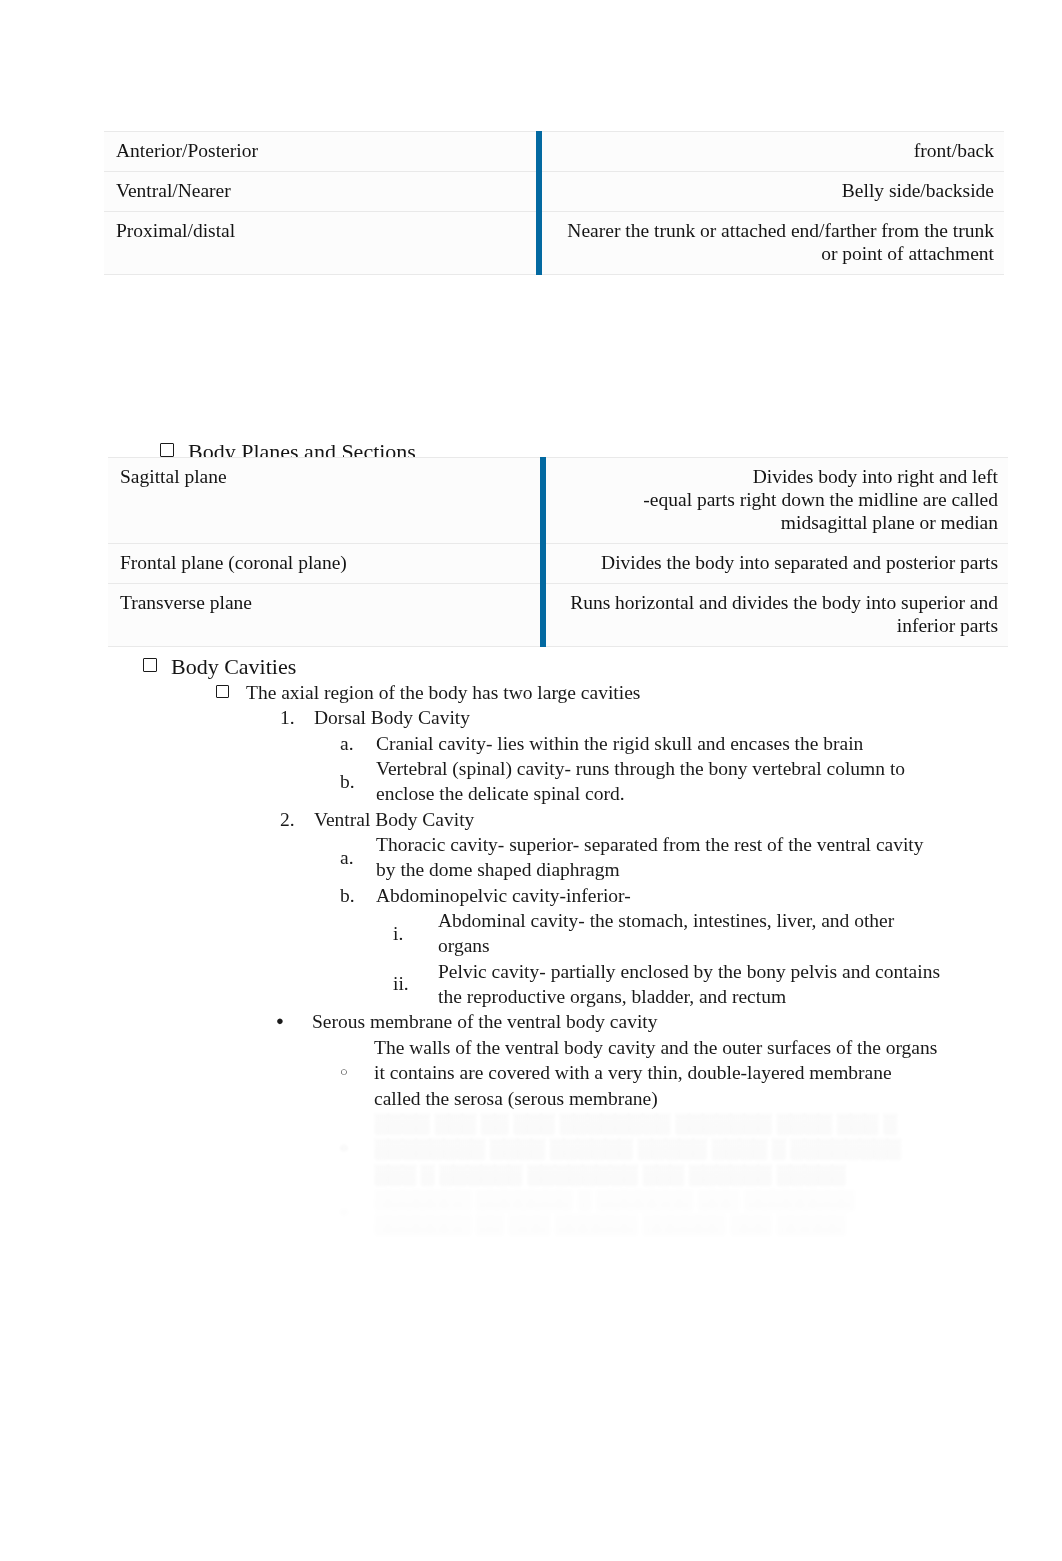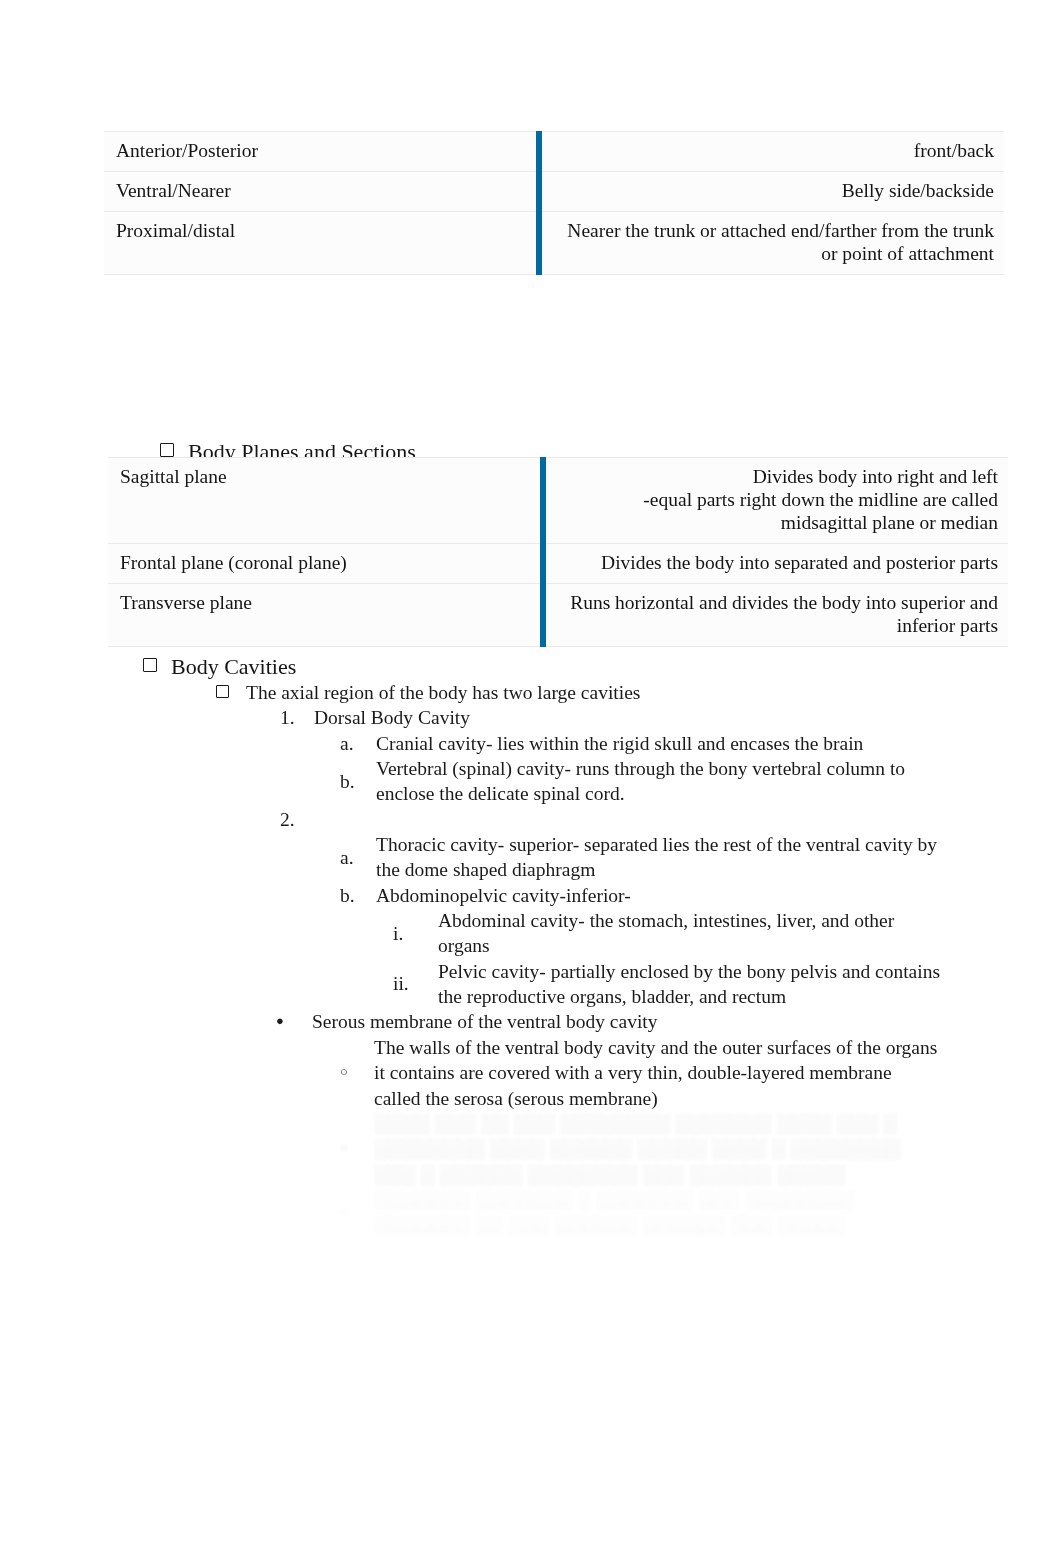--- a/index.html
+++ b/index.html
@@ -212,25 +212,26 @@
       <span class="o-text">Cranial cavity- lies within the rigid skull and encases the brain</span>
     </div>
 
     <div class="o-row lvl-alpha">
       <span class="o-marker">b.</span>
       <span class="o-text">Vertebral (spinal) cavity- runs through the bony vertebral column to enclose the delicate spinal cord.</span>
     </div>
 
     <div class="o-row lvl-num">
       <span class="o-marker">2.</span>
+      <span class="o-text">Ventral Body Cavity</span>
     </div>
 
     <div class="o-row lvl-alpha">
       <span class="o-marker">a.</span>
-      <span class="o-text">Thoracic cavity- superior- separated lies the rest of the ventral cavity by the dome shaped diaphragm</span>
+      <span class="o-text">Thoracic cavity- superior- separated from the rest of the ventral cavity by the dome shaped diaphragm</span>
     </div>
 
     <div class="o-row lvl-alpha">
       <span class="o-marker">b.</span>
       <span class="o-text">Abdominopelvic cavity-inferior-</span>
     </div>
 
     <div class="o-row lvl-roman">
       <span class="o-marker">i.</span>
       <span class="o-text">Abdominal cavity- the stomach, intestines, liver, and other organs</span>

